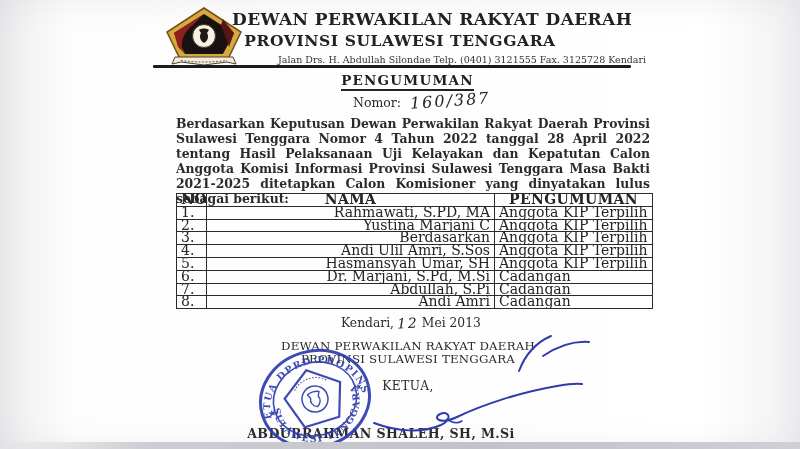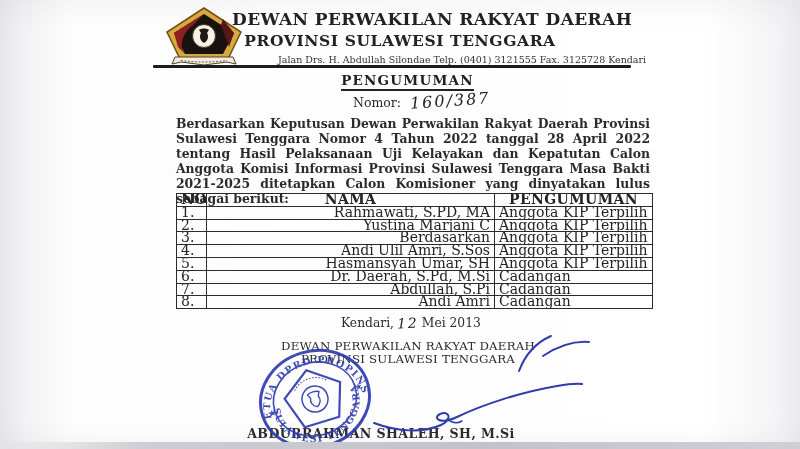--- a/index.html
+++ b/index.html
@@ -137,21 +137,21 @@
     </tr>
 
     <tr>
       <td class="cell-no">5.</td>
       <td class="cell-nama">Hasmansyah Umar, SH</td>
       <td class="cell-ket">Anggota KIP Terpilih</td>
     </tr>
 
     <tr>
       <td class="cell-no">6.</td>
-      <td class="cell-nama">Dr. Daerah, S.Pd, M.Si</td>
+      <td class="cell-nama">Dr. Marjani, S.Pd, M.Si</td>
       <td class="cell-ket">Cadangan</td>
     </tr>
 
     <tr>
       <td class="cell-no">7.</td>
       <td class="cell-nama">Abdullah, S.Pi</td>
       <td class="cell-ket">Cadangan</td>
     </tr>
 
     <tr>
@@ -164,20 +164,21 @@
 
   <div class="date-line">
     <span>Kendari,</span>
     <span class="handwriting hw-date">12</span>
     <span>Mei 2013</span>
   </div>
 
   <div class="close-org">
     <div>DEWAN PERWAKILAN RAKYAT DAERAH</div>
     <div>PROVINSI SULAWESI TENGGARA</div>
+    <div class="close-role">KETUA,</div>
   </div>
 
   <div class="signer-name">ABDURRAHMAN SHALEH, SH, M.Si</div>
 
   <svg class="stamp" viewBox="0 0 134 102">
     <g transform="rotate(-17 65 52)" fill="none" stroke="#2e3cae">
       <ellipse cx="65" cy="52" rx="55" ry="48" stroke-width="3"></ellipse>
       <ellipse cx="65" cy="52" rx="42" ry="36.5" stroke-width="1.6"></ellipse>
       <path id="stampTop" d="M 18,58 A 47,41 0 1 1 112,58" fill="none" stroke="none"></path>
       <path id="stampBottom" d="M 24,44 A 43.5,38 0 1 0 106,44" fill="none" stroke="none"></path>

